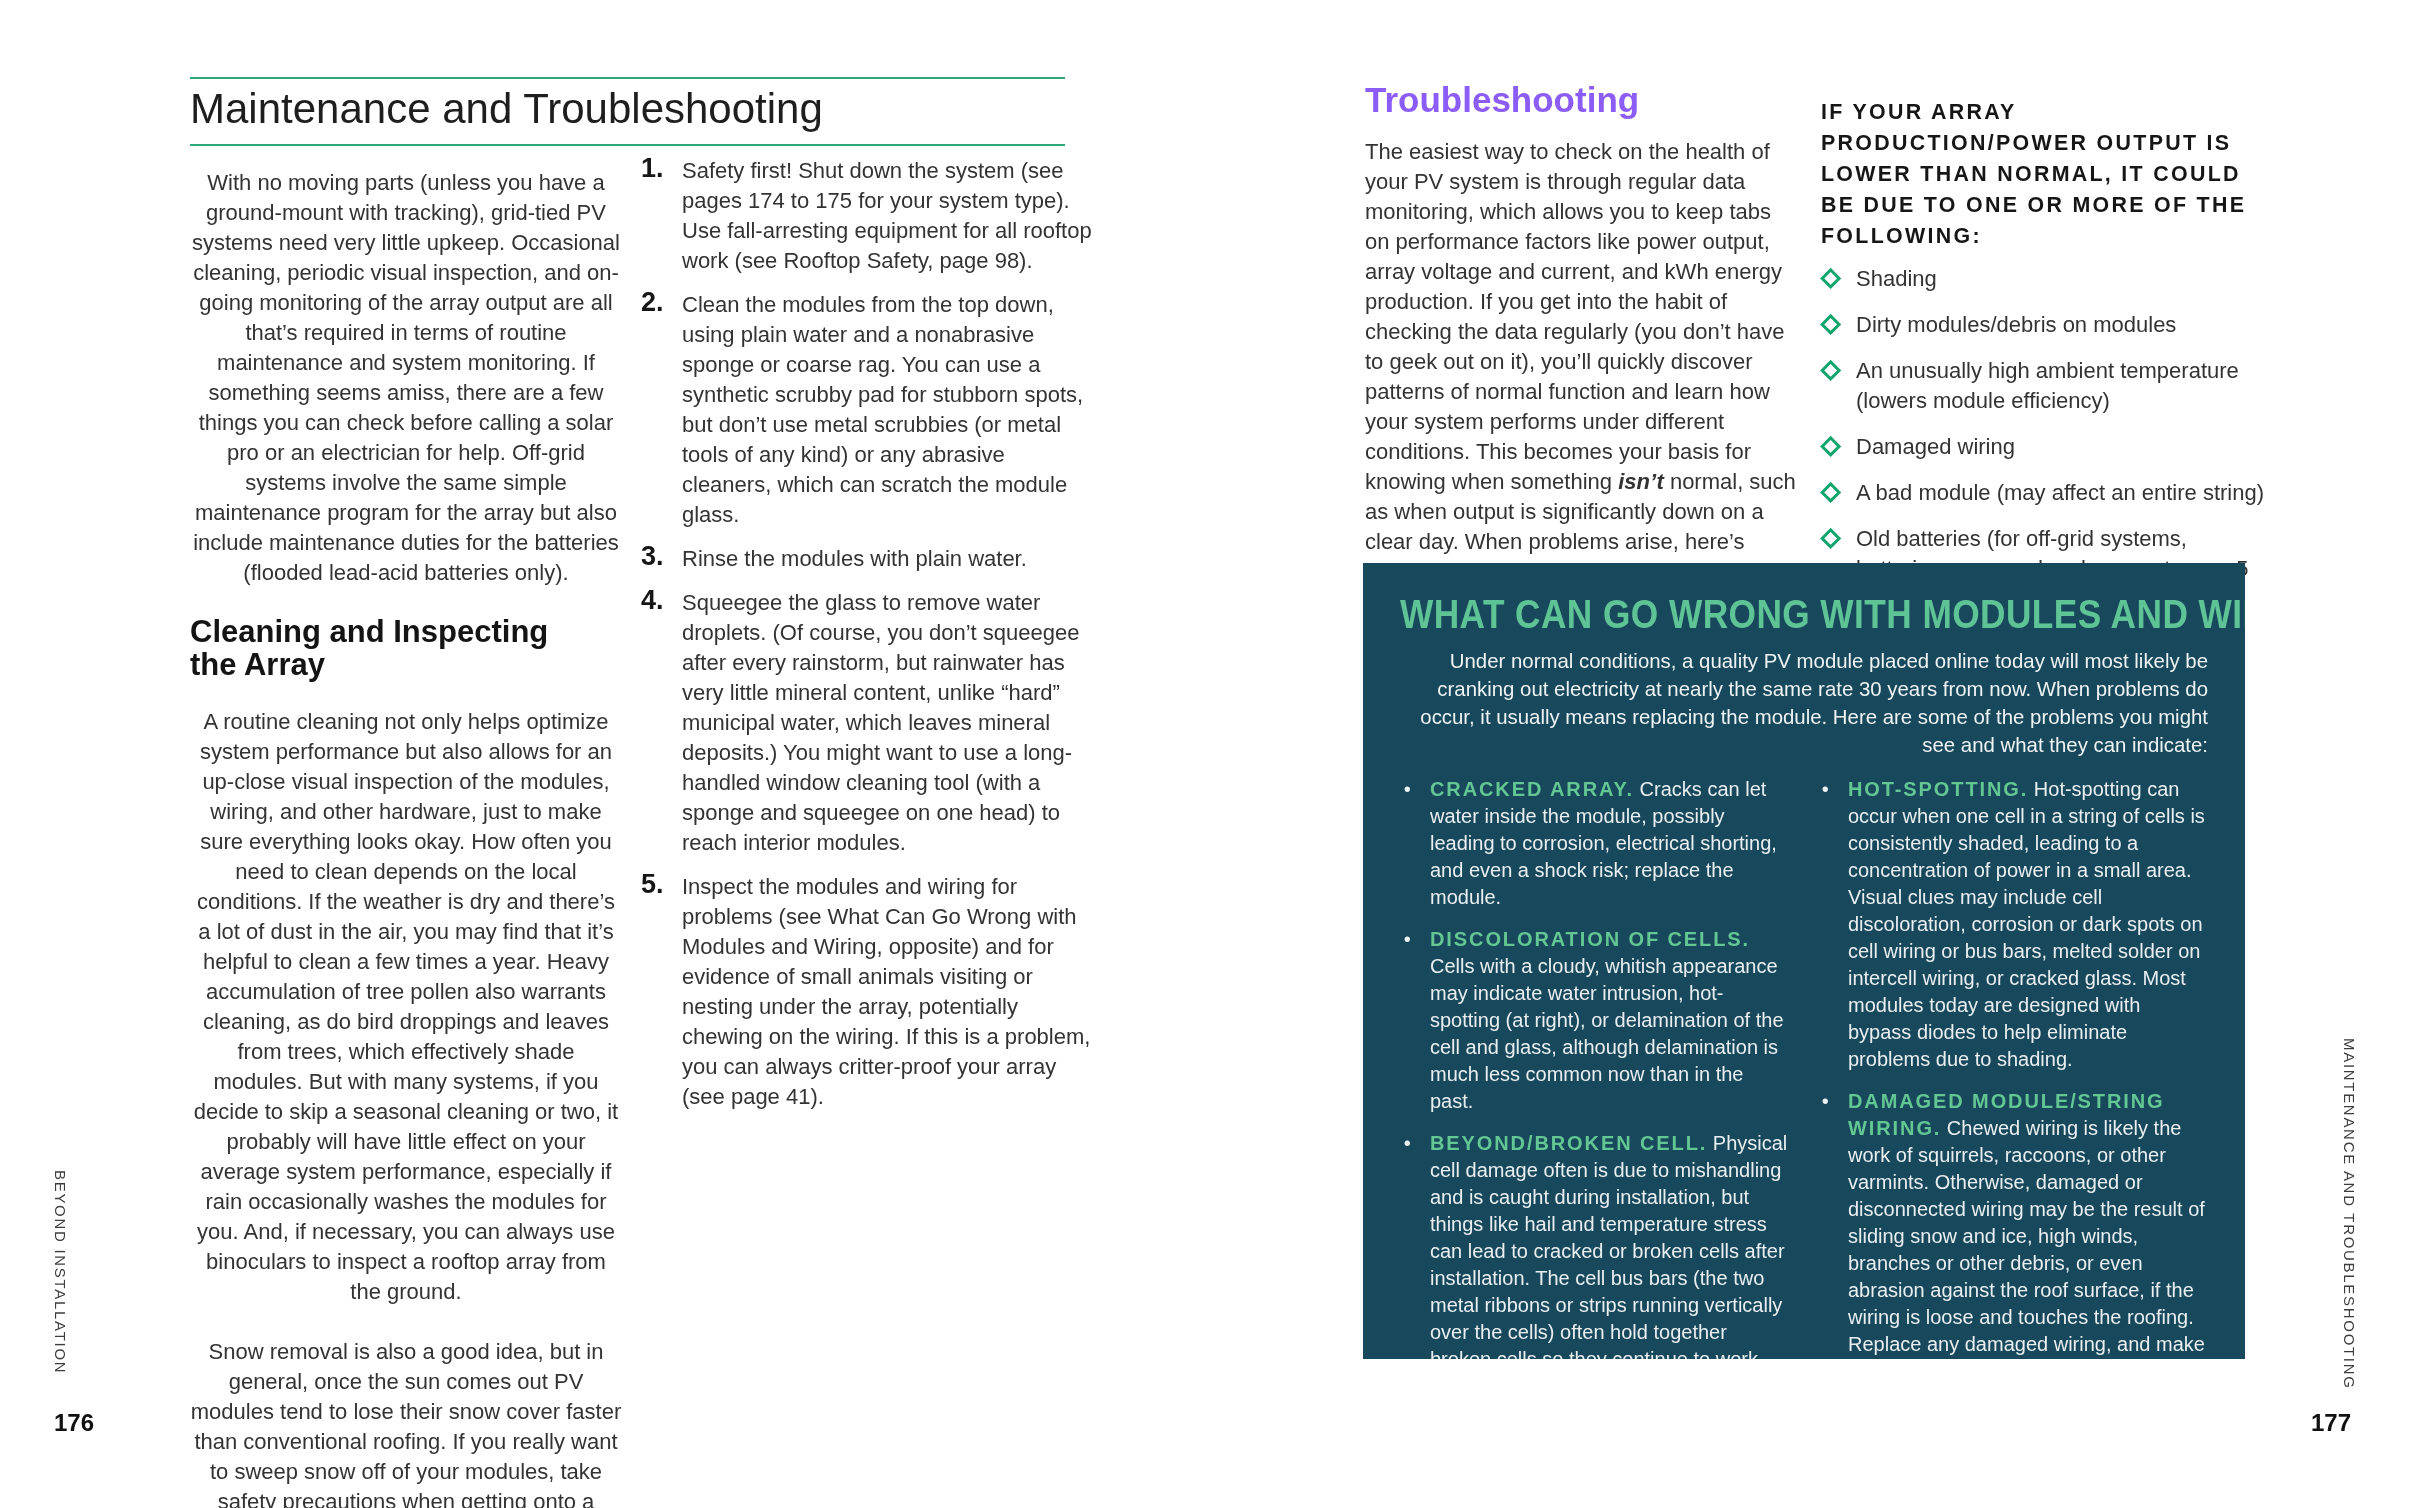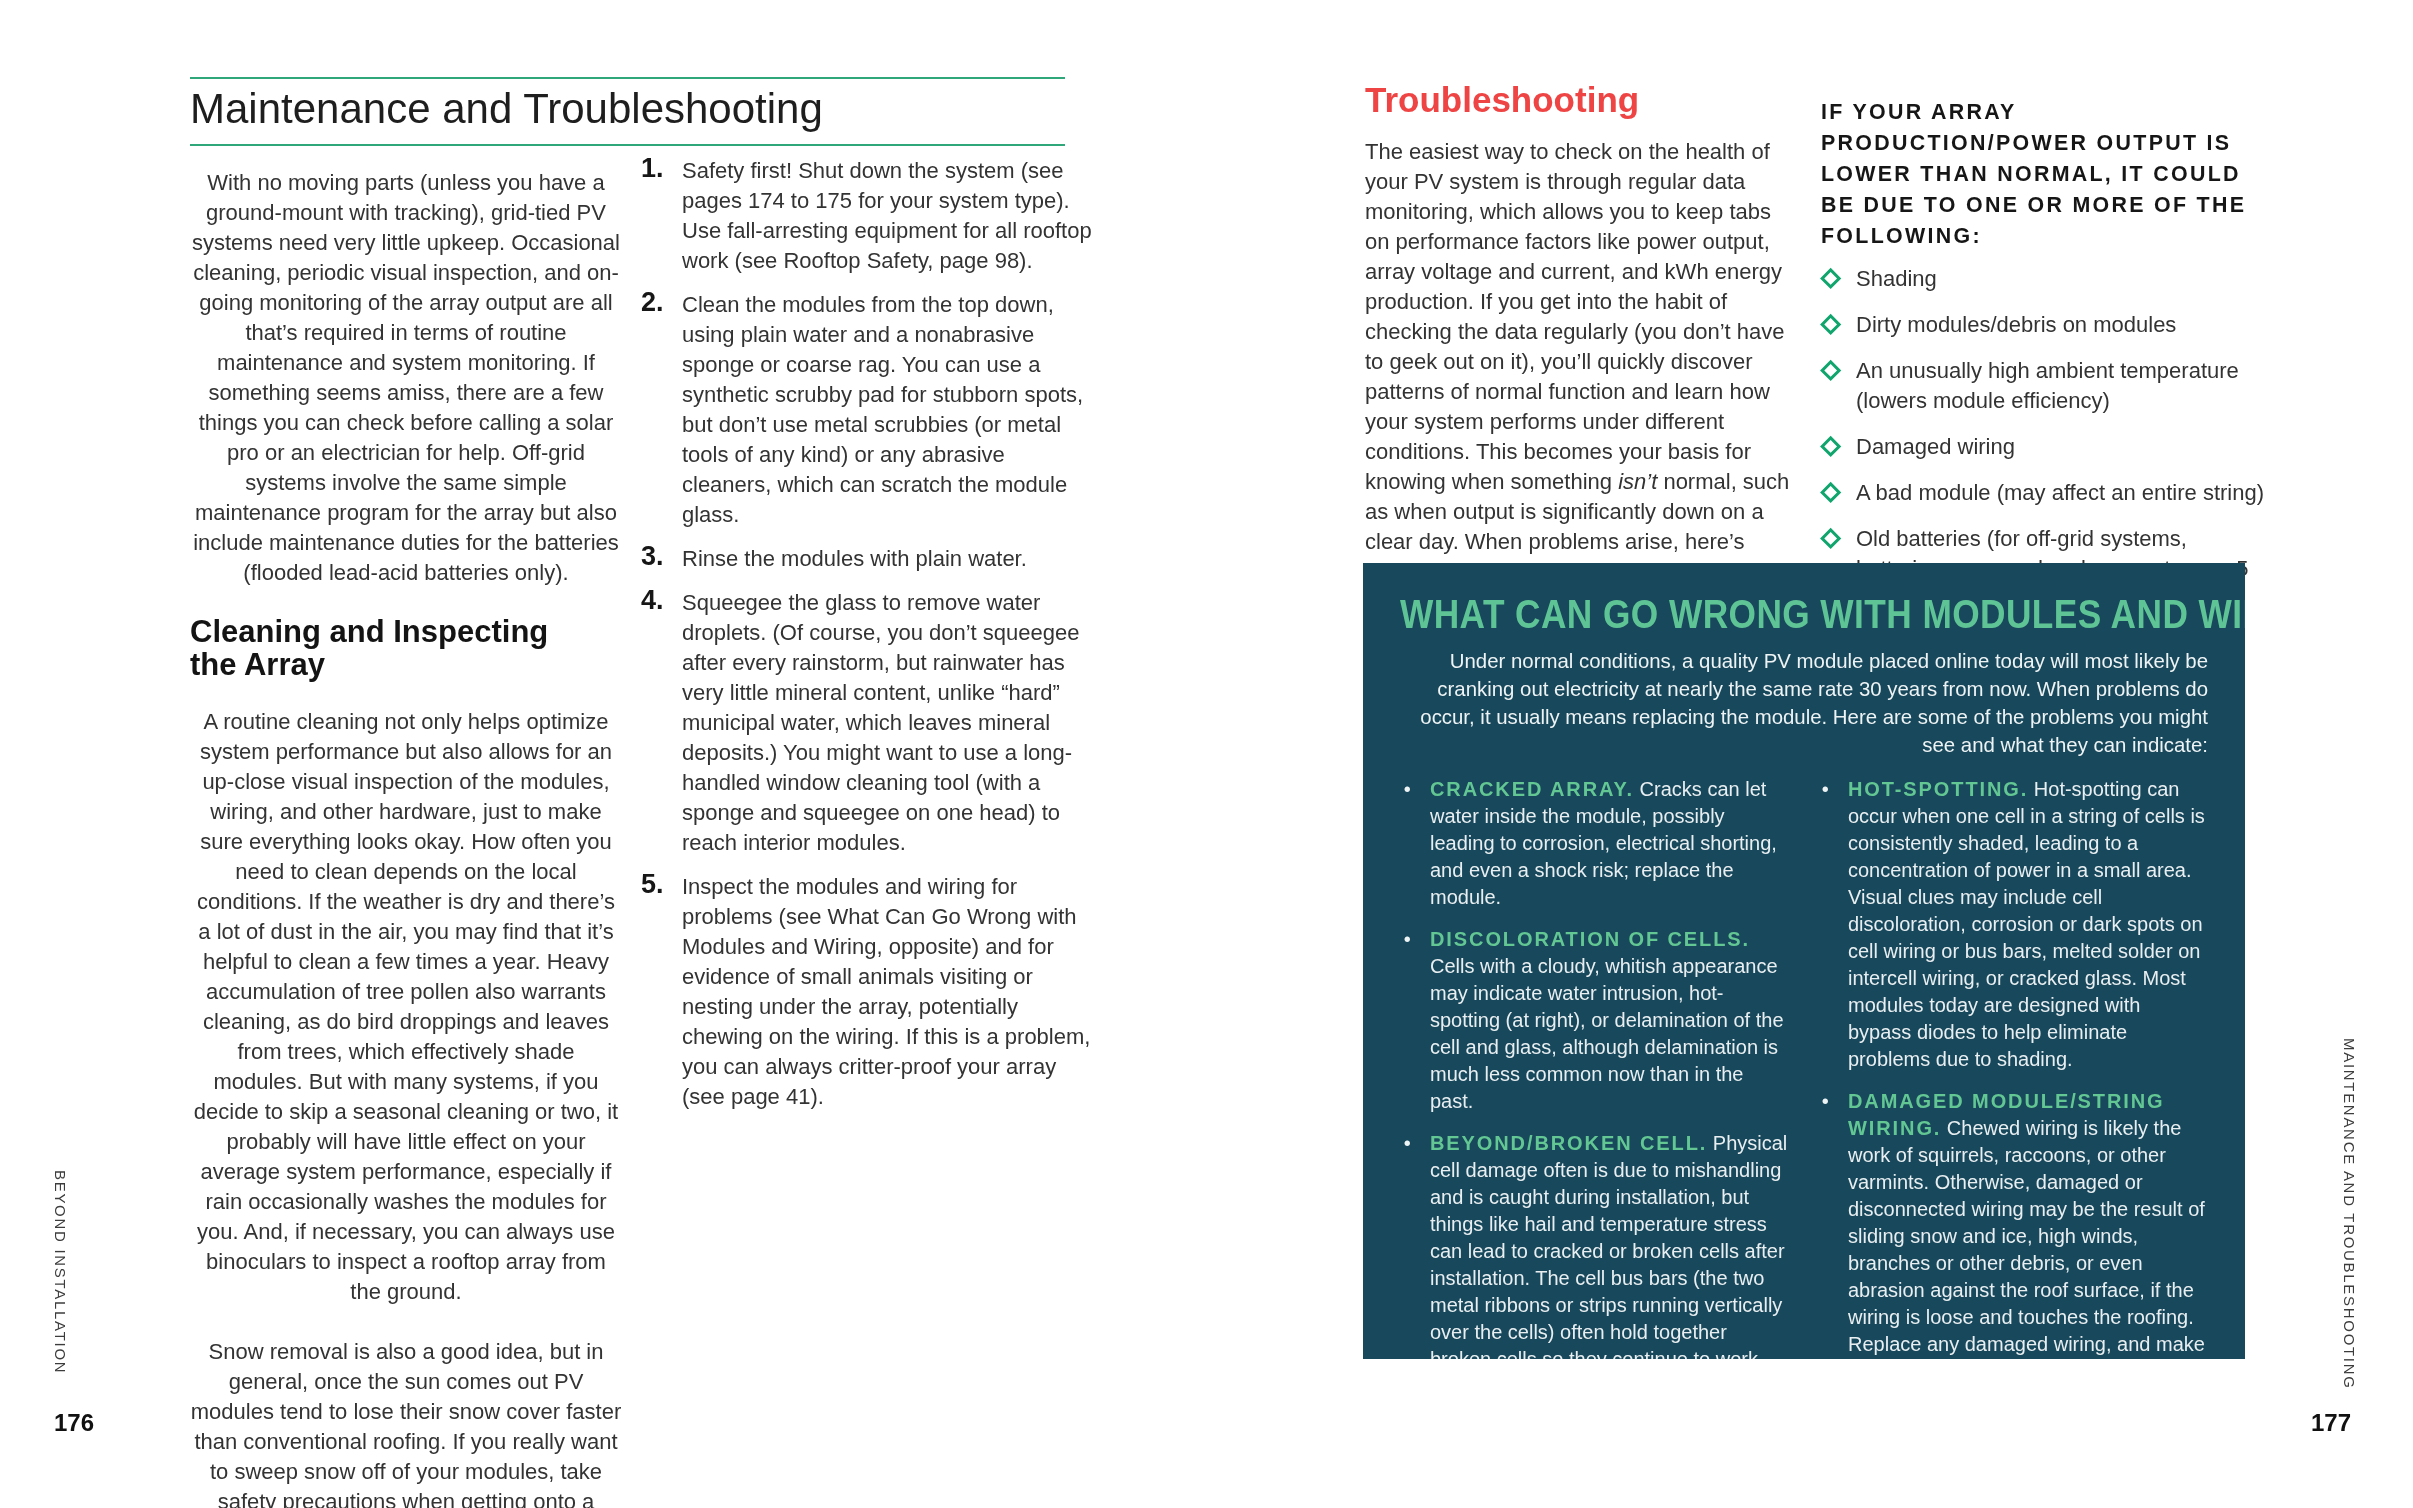--- a/index.html
+++ b/index.html
@@ -25,21 +25,21 @@
     font-size:31px;font-weight:bold;color:#141414;line-height:1.05;
     margin:28px 0 26px;max-width:399px;
   }
   .lp-col2{position:absolute;left:641px;top:156px;width:455px;}
   .step{position:relative;padding-left:41px;margin-bottom:14px;}
   .step-num{
     position:absolute;left:0;top:-2.8px;font-size:27px;font-weight:bold;color:#161616;
   }
   
   .rp-col1{position:absolute;left:1365px;top:85px;width:434px;}
-  .rp-col1 h2{margin:0 0 11px;font-size:35px;font-weight:bold;color:#ef4444;}
+  .rp-col1 h2{margin:0 0 11px;font-size:35px;font-weight:bold;color:#8b5cf6;}
   .rp-col2{position:absolute;left:1821px;top:97px;width:446px;}
   .sidebar-head{
     font-size:21.4px;font-weight:bold;color:#161616;letter-spacing:2.3px;
     line-height:31px;margin:0 0 12px;
   }
   .diamond-item{position:relative;padding-left:35px;margin-bottom:16px;}
   .diamond{
     position:absolute;left:1.9px;top:7.4px;width:9.3px;height:9.3px;
     border:3.2px solid #11a56e;transform:rotate(45deg);background:#fff;
   }
@@ -65,21 +65,21 @@
   
   .side-label{
     position:absolute;writing-mode:vertical-rl;font-size:15px;letter-spacing:1.7px;
     color:#3c3c3c;white-space:nowrap;
   }
   .side-label.left{left:52px;top:1170px;}
   .side-label.right{left:2341px;top:1038px;}
   .folio{position:absolute;font-size:24px;font-weight:bold;color:#111;}
   .folio.left{left:54px;top:1409px;}
   .folio.right{left:2311px;top:1409px;}
-  .it{font-style:italic;}
+  .it{font-style:italic;font-weight:bold;}
 </style>
 </head>
 <body>
 
 <div class="title-block">
   <h1>Maintenance and Troubleshooting</h1>
 </div>
 
 <div class="lp-col1 body-text">
   <p>With no moving parts (unless you have a ground-mount with tracking), grid-tied PV systems need very little upkeep. Occasional cleaning, periodic visual inspection, and on-going monitoring of the array output are all that’s required in terms of routine maintenance and system monitoring. If something seems amiss, there are a few things you can check before calling a solar pro or an electrician for help. Off-grid systems involve the same simple maintenance program for the array but also include maintenance duties for the batteries (flooded lead-acid batteries only).</p>

